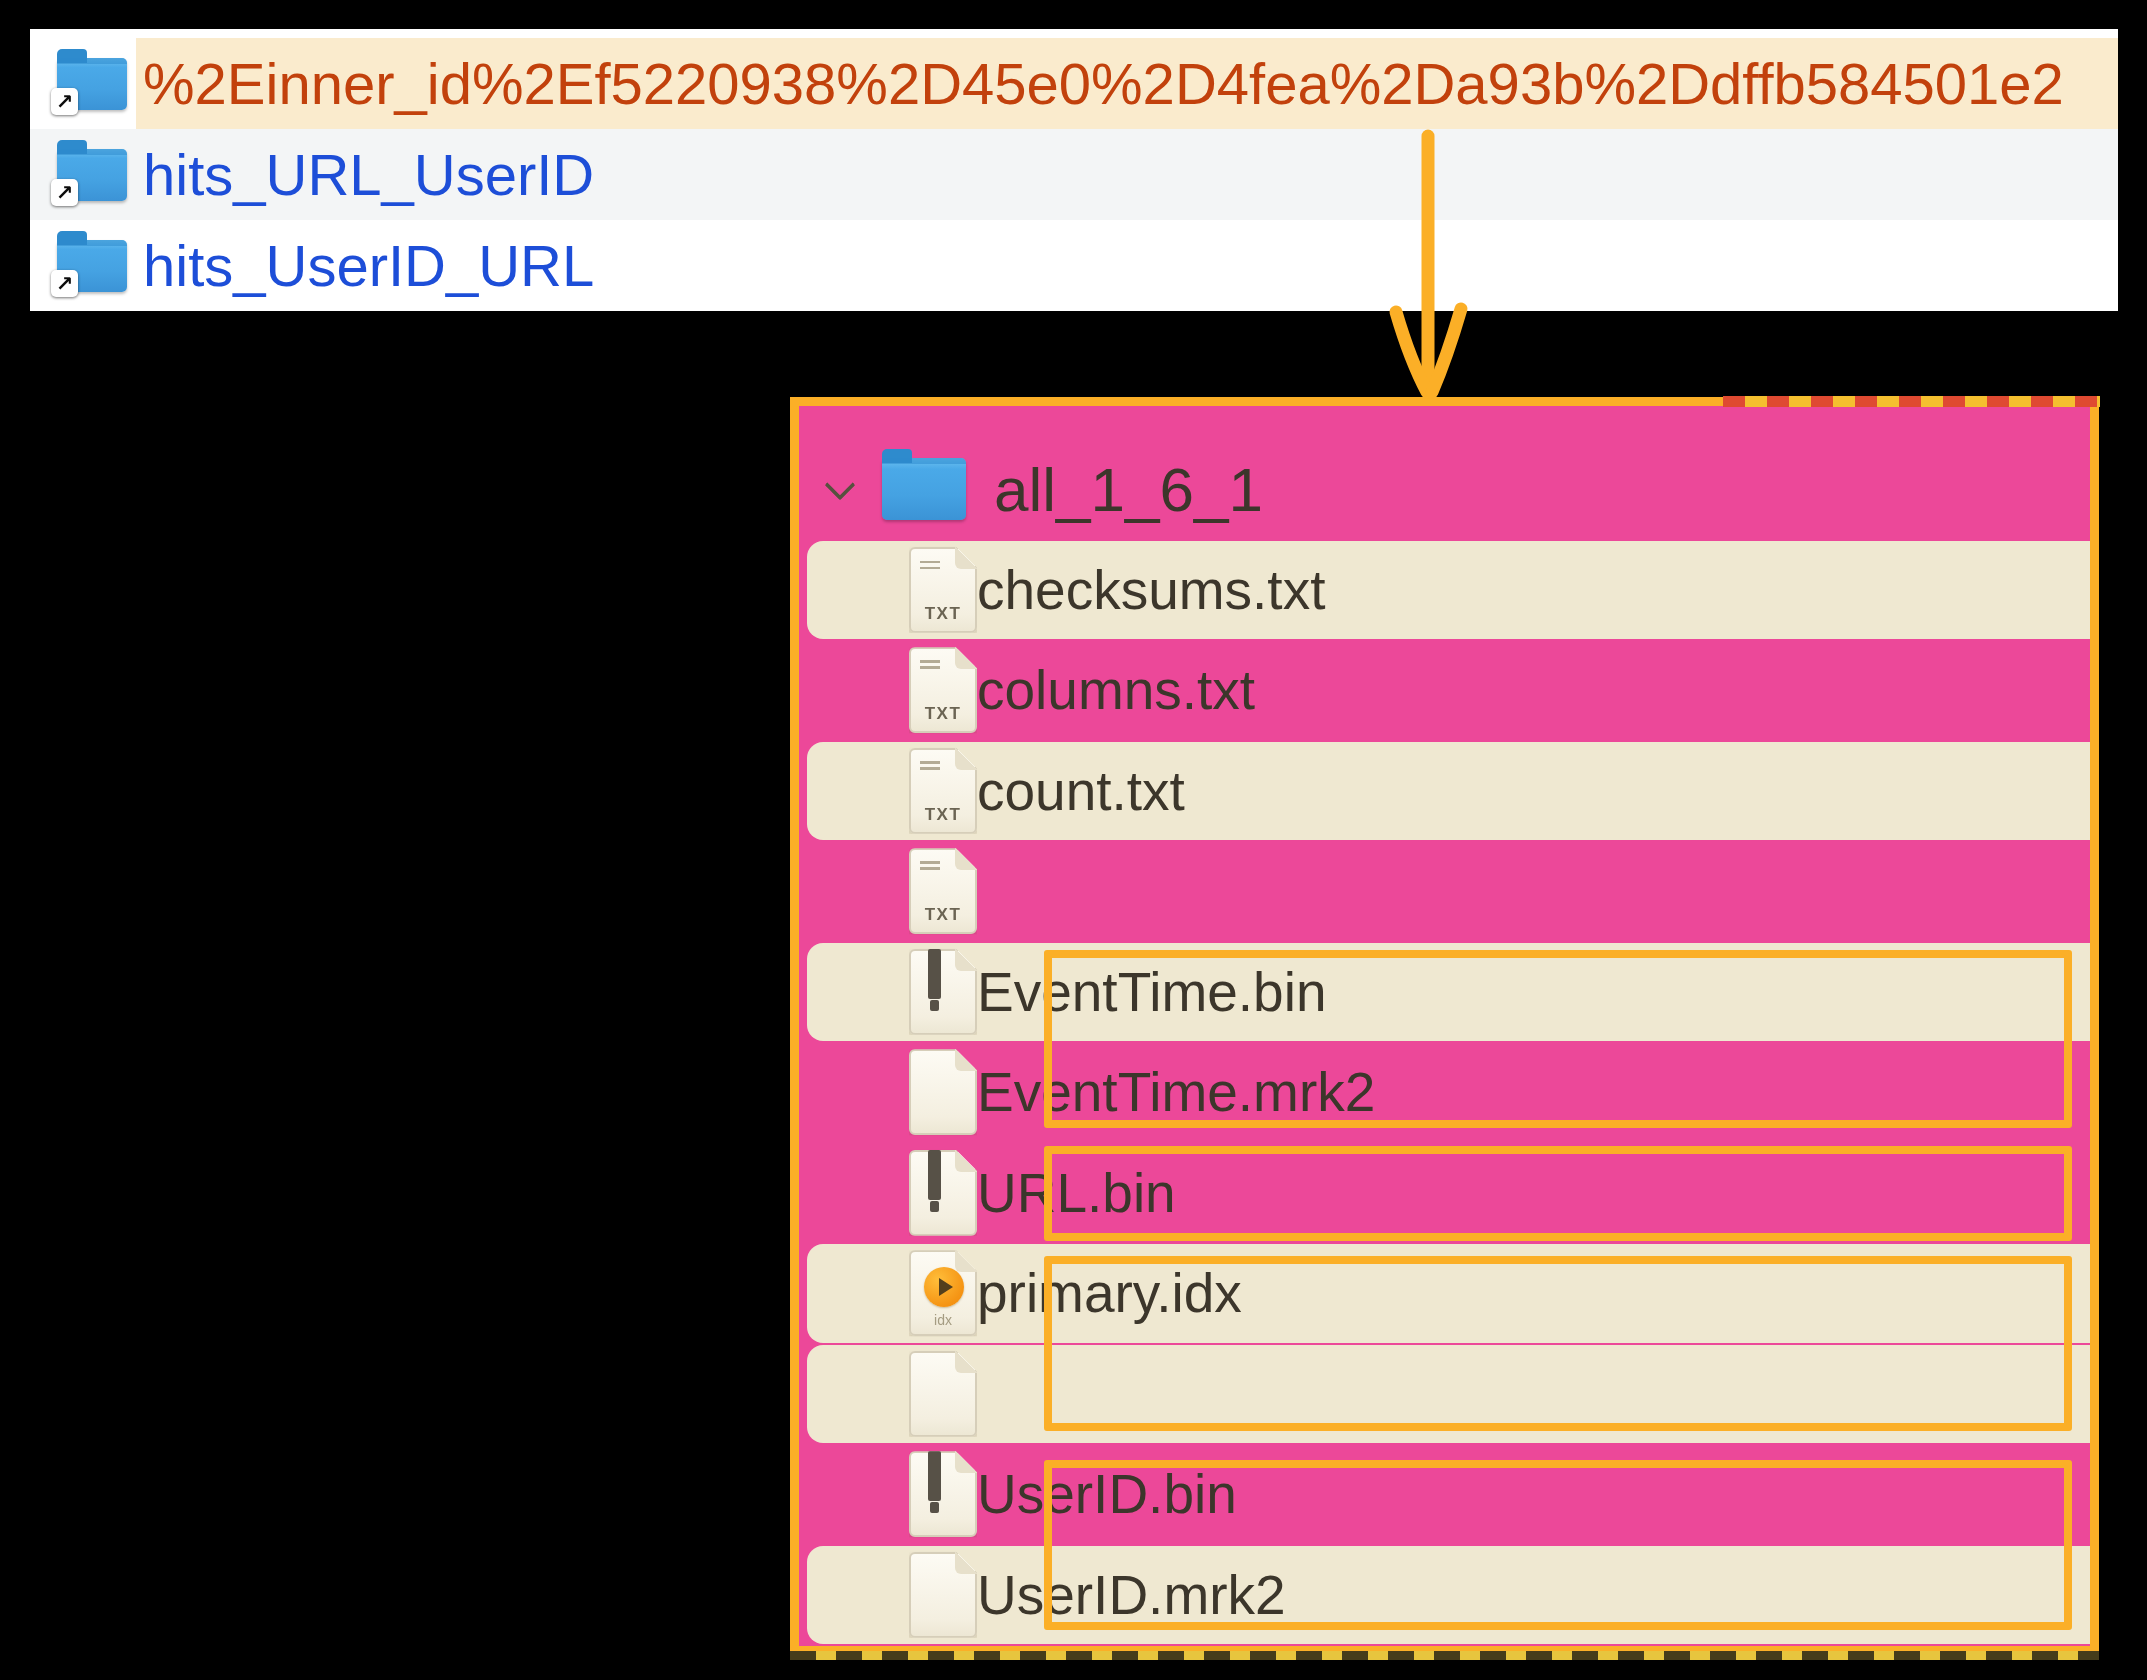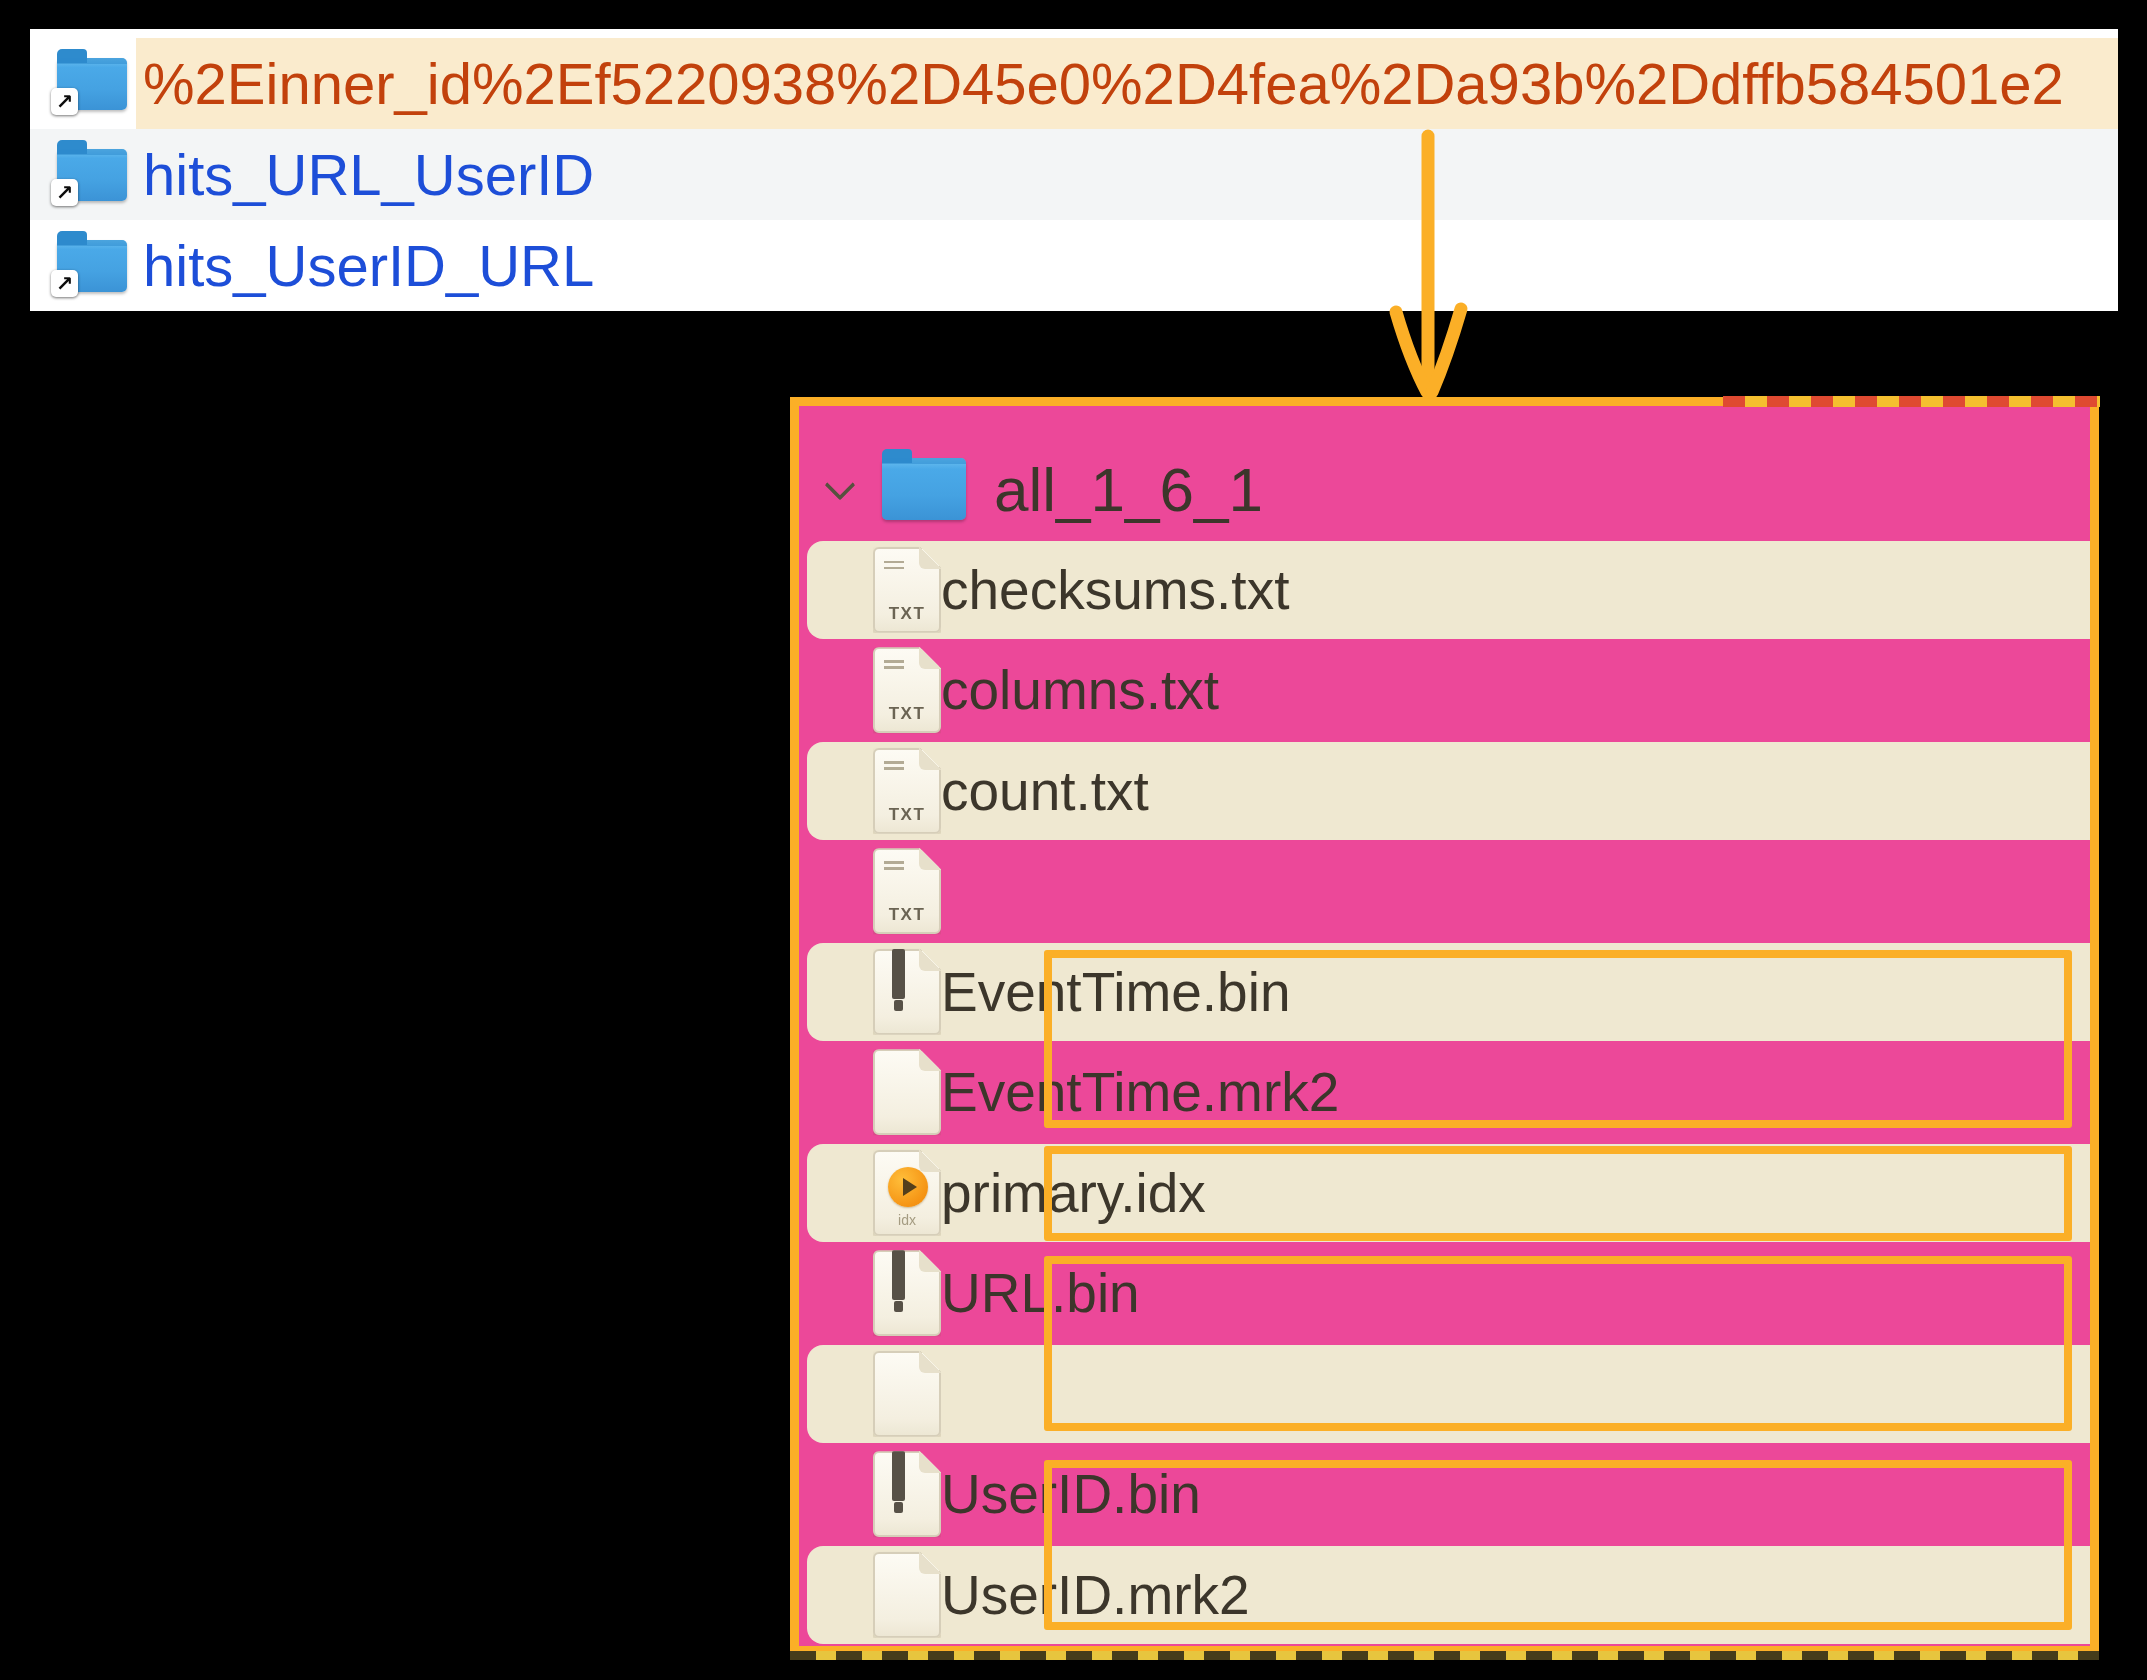--- a/index.html
+++ b/index.html
@@ -52,21 +52,21 @@
   }
   .trow{position:relative;height:100.5px;display:flex;align-items:center;}
   .trow.hl::before{
     content:"";position:absolute;left:8px;right:0;top:1px;bottom:1px;
     background:#EFE8D1;border-radius:16px 0 0 16px;
   }
   .trow>*{position:relative;}
   .t-label{font-size:55px;color:#3C362B;white-space:nowrap;}
   .root-row{padding-left:24px;}
   .root-row .t-label{margin-left:28px;font-size:62px;}
-  .file-row{padding-left:74px;}
+  .file-row{padding-left:110px;}
   
   .chev{width:34px;height:34px;margin-right:25px;flex:0 0 auto;position:relative;}
   .chev::before{
     content:"";position:absolute;left:6px;top:2px;width:18px;height:18px;
     border-right:4.5px solid #57513F;border-bottom:4.5px solid #57513F;
     transform:rotate(45deg);border-radius:2px;
   }
   .tree-folder{width:84px;height:62px;margin-left:0;}
   .tree-folder.folder{margin-left:0;}
   
@@ -209,34 +209,34 @@
         <span class="zipper"></span>
       </div>
     <span class="t-label">EventTime.bin</span>
   </div>
   <div class="trow file-row">
     <div class="doc">
         <span class="fold"></span>
       </div>
     <span class="t-label">EventTime.mrk2</span>
   </div>
+  <div class="trow file-row">
+    <div class="doc">
+        <span class="fold"></span>
+        <span class="zipper"></span>
+      </div>
+    <span class="t-label">URL.bin</span>
+  </div>
   <div class="trow file-row hl">
     <div class="doc">
         <span class="fold"></span>
         <span class="idx-circle"></span>
         <span class="idx-badge">idx</span>
       </div>
     <span class="t-label">primary.idx</span>
-  </div>
-  <div class="trow file-row">
-    <div class="doc">
-        <span class="fold"></span>
-        <span class="zipper"></span>
-      </div>
-    <span class="t-label">URL.bin</span>
   </div>
   <div class="trow file-row hl">
     <div class="doc">
         <span class="fold"></span>
       </div>
   </div>
   <div class="trow file-row">
     <div class="doc">
         <span class="fold"></span>
         <span class="zipper"></span>

